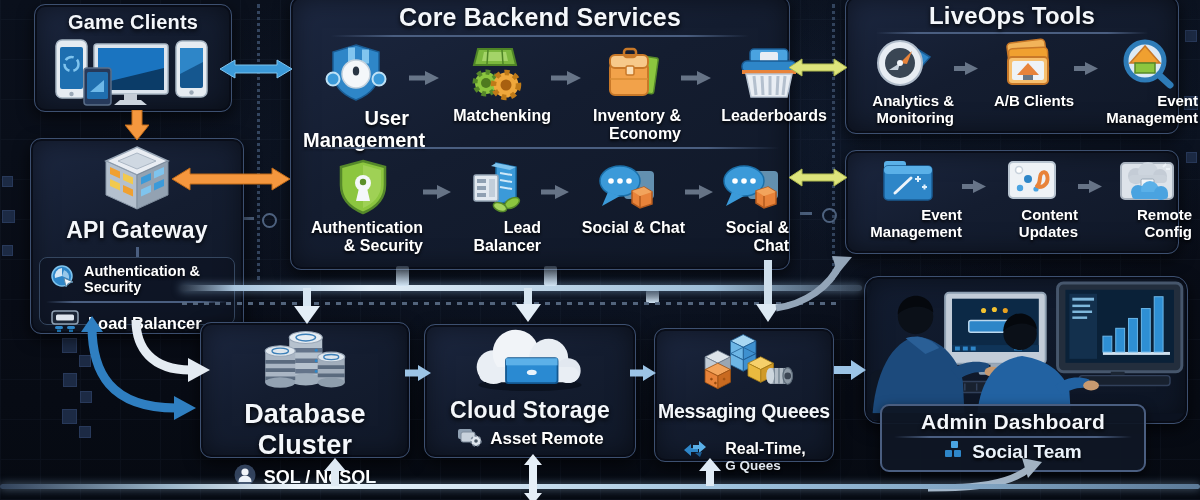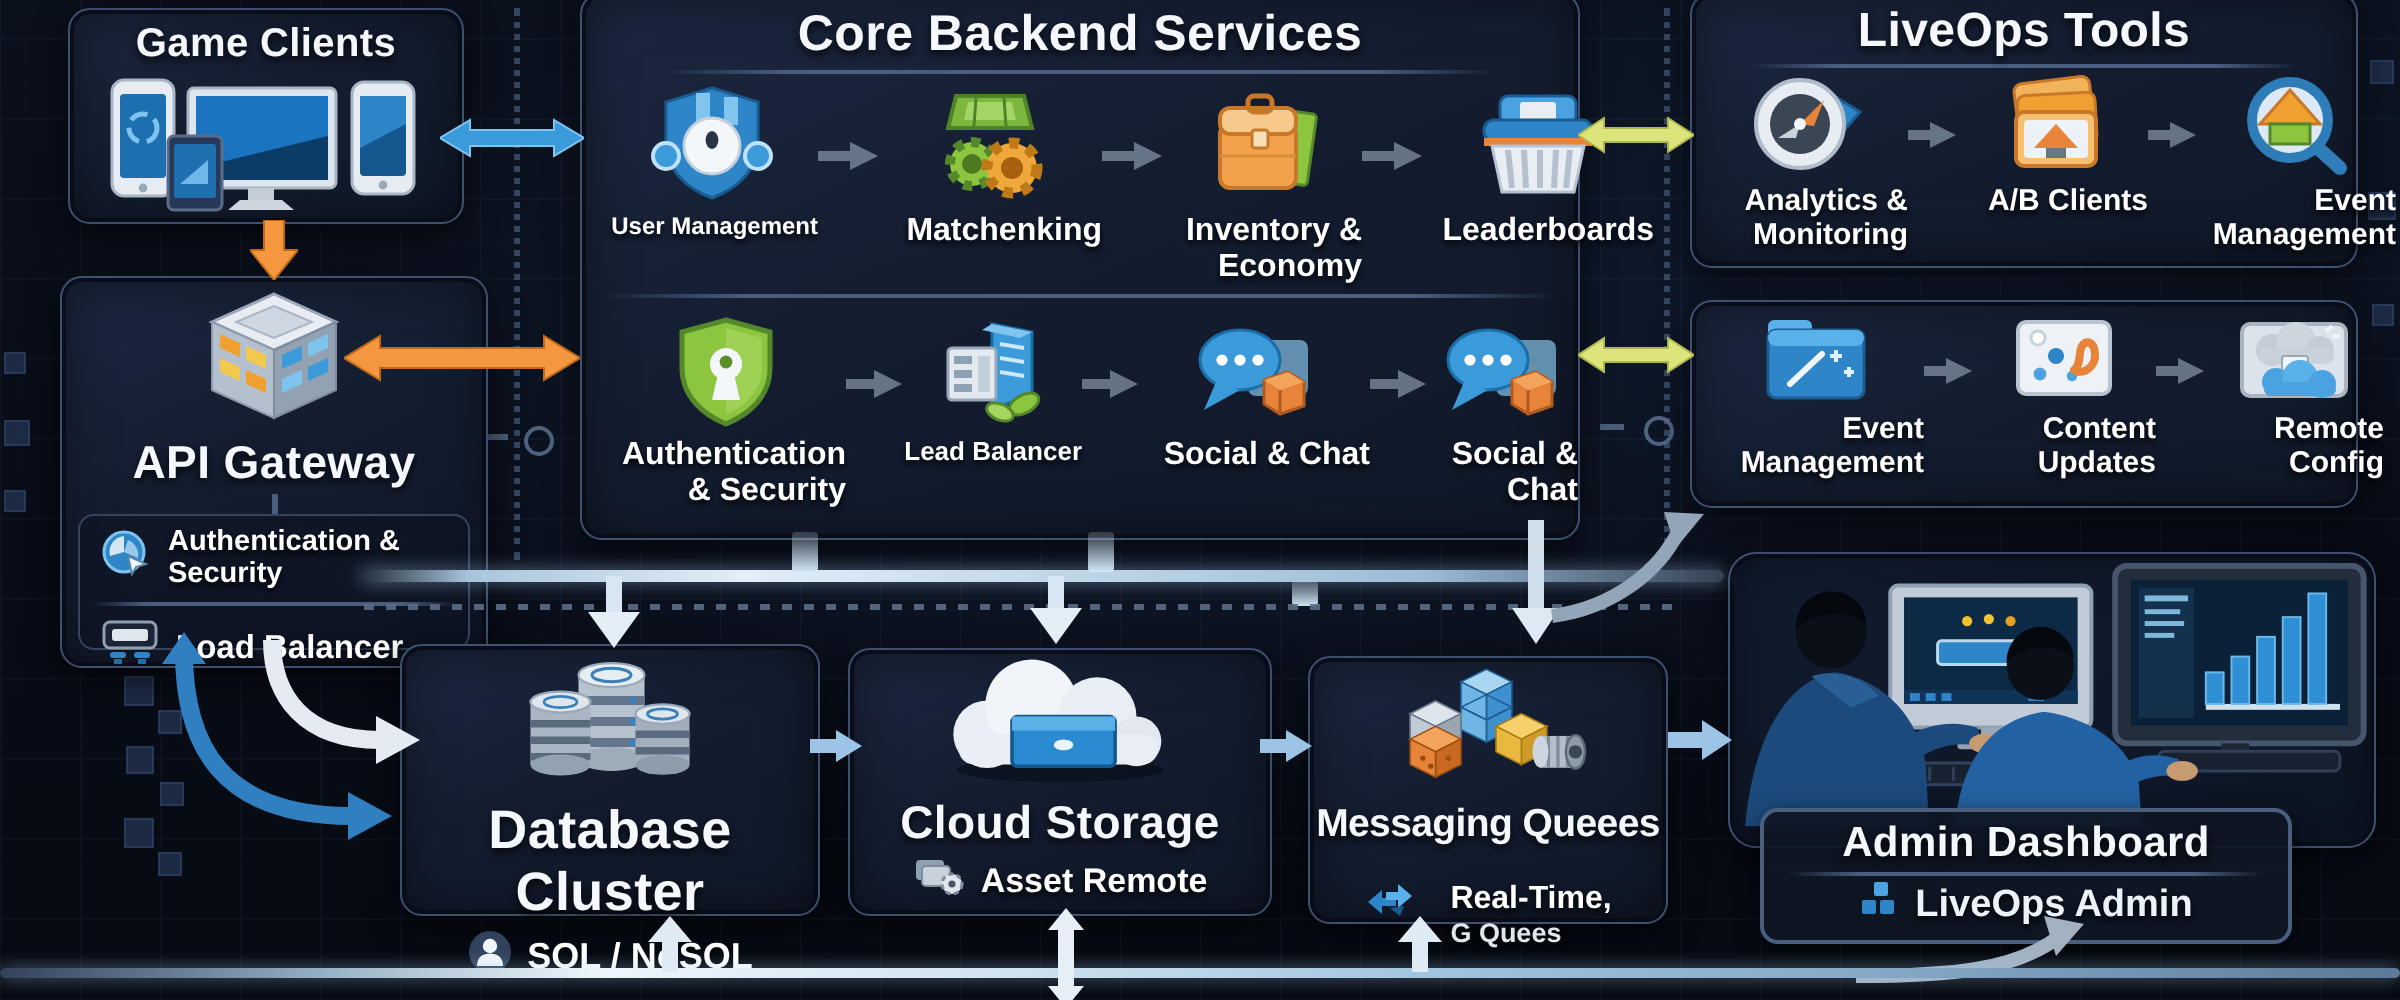--- a/index.html
+++ b/index.html
@@ -104,21 +104,21 @@
             <svg width="62" height="60" viewBox="0 0 62 60">
               <path d="M31 2 L54 9 V28 C54 43 44 52 31 57 C18 52 8 43 8 28 V9 Z" fill="#2e86c8" stroke="#1a5c94" stroke-width="1.5"></path>
               <path d="M23 4.5 h7 v16 h-7 z M37 6.5 h7 v14 h-7 z" fill="#8fd0f6" opacity=".85"></path>
               <circle cx="8" cy="36" r="6.5" fill="#3b9ad9" stroke="#bfe2f6" stroke-width="2"></circle>
               <circle cx="54" cy="36" r="6.5" fill="#3b9ad9" stroke="#bfe2f6" stroke-width="2"></circle>
               <circle cx="31" cy="31" r="14" fill="#f4f7fa" stroke="#c4d2de" stroke-width="1.5"></circle>
               <ellipse cx="31" cy="28" rx="3.2" ry="4.5" fill="#2a3644"></ellipse>
             </svg>
           </span>
         </div>
-        <div class="lbl" style="font-size:12px;width:106px;">User Management</div>
+        <div class="lbl" style="font-size:20px;width:106px;">User Management</div>
       </div>
       <span class="iarrow" style="margin-top:26px;">
         <svg width="30" height="14" viewBox="0 0 30 14">
             <polygon points="0,4.5 16,4.5 16,0 30,7 16,14 16,9.5 0,9.5" fill="#8a99ac"></polygon>
           </svg>
       </span>
       <div class="svc" style="width:112px;">
         <div class="ic" style="height:62px;">
           <span>
             <svg width="62" height="60" viewBox="0 0 62 60">
@@ -219,21 +219,21 @@
                   <rect x="11" y="20" width="9" height="4"></rect>
                   <rect x="11" y="27" width="9" height="4"></rect>
                   <rect x="11" y="34" width="9" height="4"></rect>
                 </g>
               <rect x="23" y="20" width="6" height="18" fill="#c2ceda"></rect>
               <ellipse cx="46" cy="44" rx="8" ry="4.5" fill="#8cc63f" stroke="#55882a" stroke-width="1.5" transform="rotate(-28 46 44)"></ellipse>
               <ellipse cx="34" cy="48" rx="7" ry="4" fill="#a6d55f" stroke="#55882a" stroke-width="1.5" transform="rotate(22 34 48)"></ellipse>
             </svg>
           </span>
         </div>
-        <div class="lbl" style="font-size:13px;width:90px;">Lead Balancer</div>
+        <div class="lbl" style="font-size:16px;width:90px;">Lead Balancer</div>
       </div>
       <span class="iarrow" style="margin-top:24px;">
         <svg width="28" height="14" viewBox="0 0 28 14">
             <polygon points="0,4.5 14,4.5 14,0 28,7 14,14 14,9.5 0,9.5" fill="#8a99ac"></polygon>
           </svg>
       </span>
       <div class="svc" style="width:116px;">
         <div class="ic" style="height:58px;">
           <span>
             <svg width="66" height="56" viewBox="0 0 66 56">
@@ -663,21 +663,21 @@
     <div class="ptitle" style="font-size:21px;margin-top:4px;">Admin Dashboard</div>
     <div class="tdiv" style="margin:2px 12px;"></div>
     <div class="sub-line">
       <span>
         <svg width="20" height="20" viewBox="0 0 20 20">
           <rect x="7" y="1" width="7" height="7" rx="1" fill="#4aa3e0"></rect>
           <rect x="1" y="10" width="7" height="7" rx="1" fill="#2e86c8"></rect>
           <rect x="10" y="10" width="7" height="7" rx="1" fill="#2e86c8"></rect>
         </svg>
       </span>
-      <span class="lbl" style="font-size:19px;color:#eaf2fa;">LiveOps Admin</span>
+      <span class="lbl" style="font-size:19px;color:#eaf2fa;">Social Team</span>
     </div>
   </div>
 
   <svg class="abs" style="left:220px;top:58px;" width="72" height="22">
     <polygon points="0,11 15,2 15,7 57,7 57,2 72,11 57,20 57,15 15,15 15,20" fill="#3b9ad9" stroke="#7fc4ee" stroke-width="1"></polygon>
   </svg>
 
   <svg class="abs" style="left:125px;top:110px;" width="24" height="30">
     <polygon points="7,0 17,0 17,15 24,15 12,30 0,15 7,15" fill="#f5973e" stroke="#c06a18" stroke-width="1"></polygon>
   </svg>

